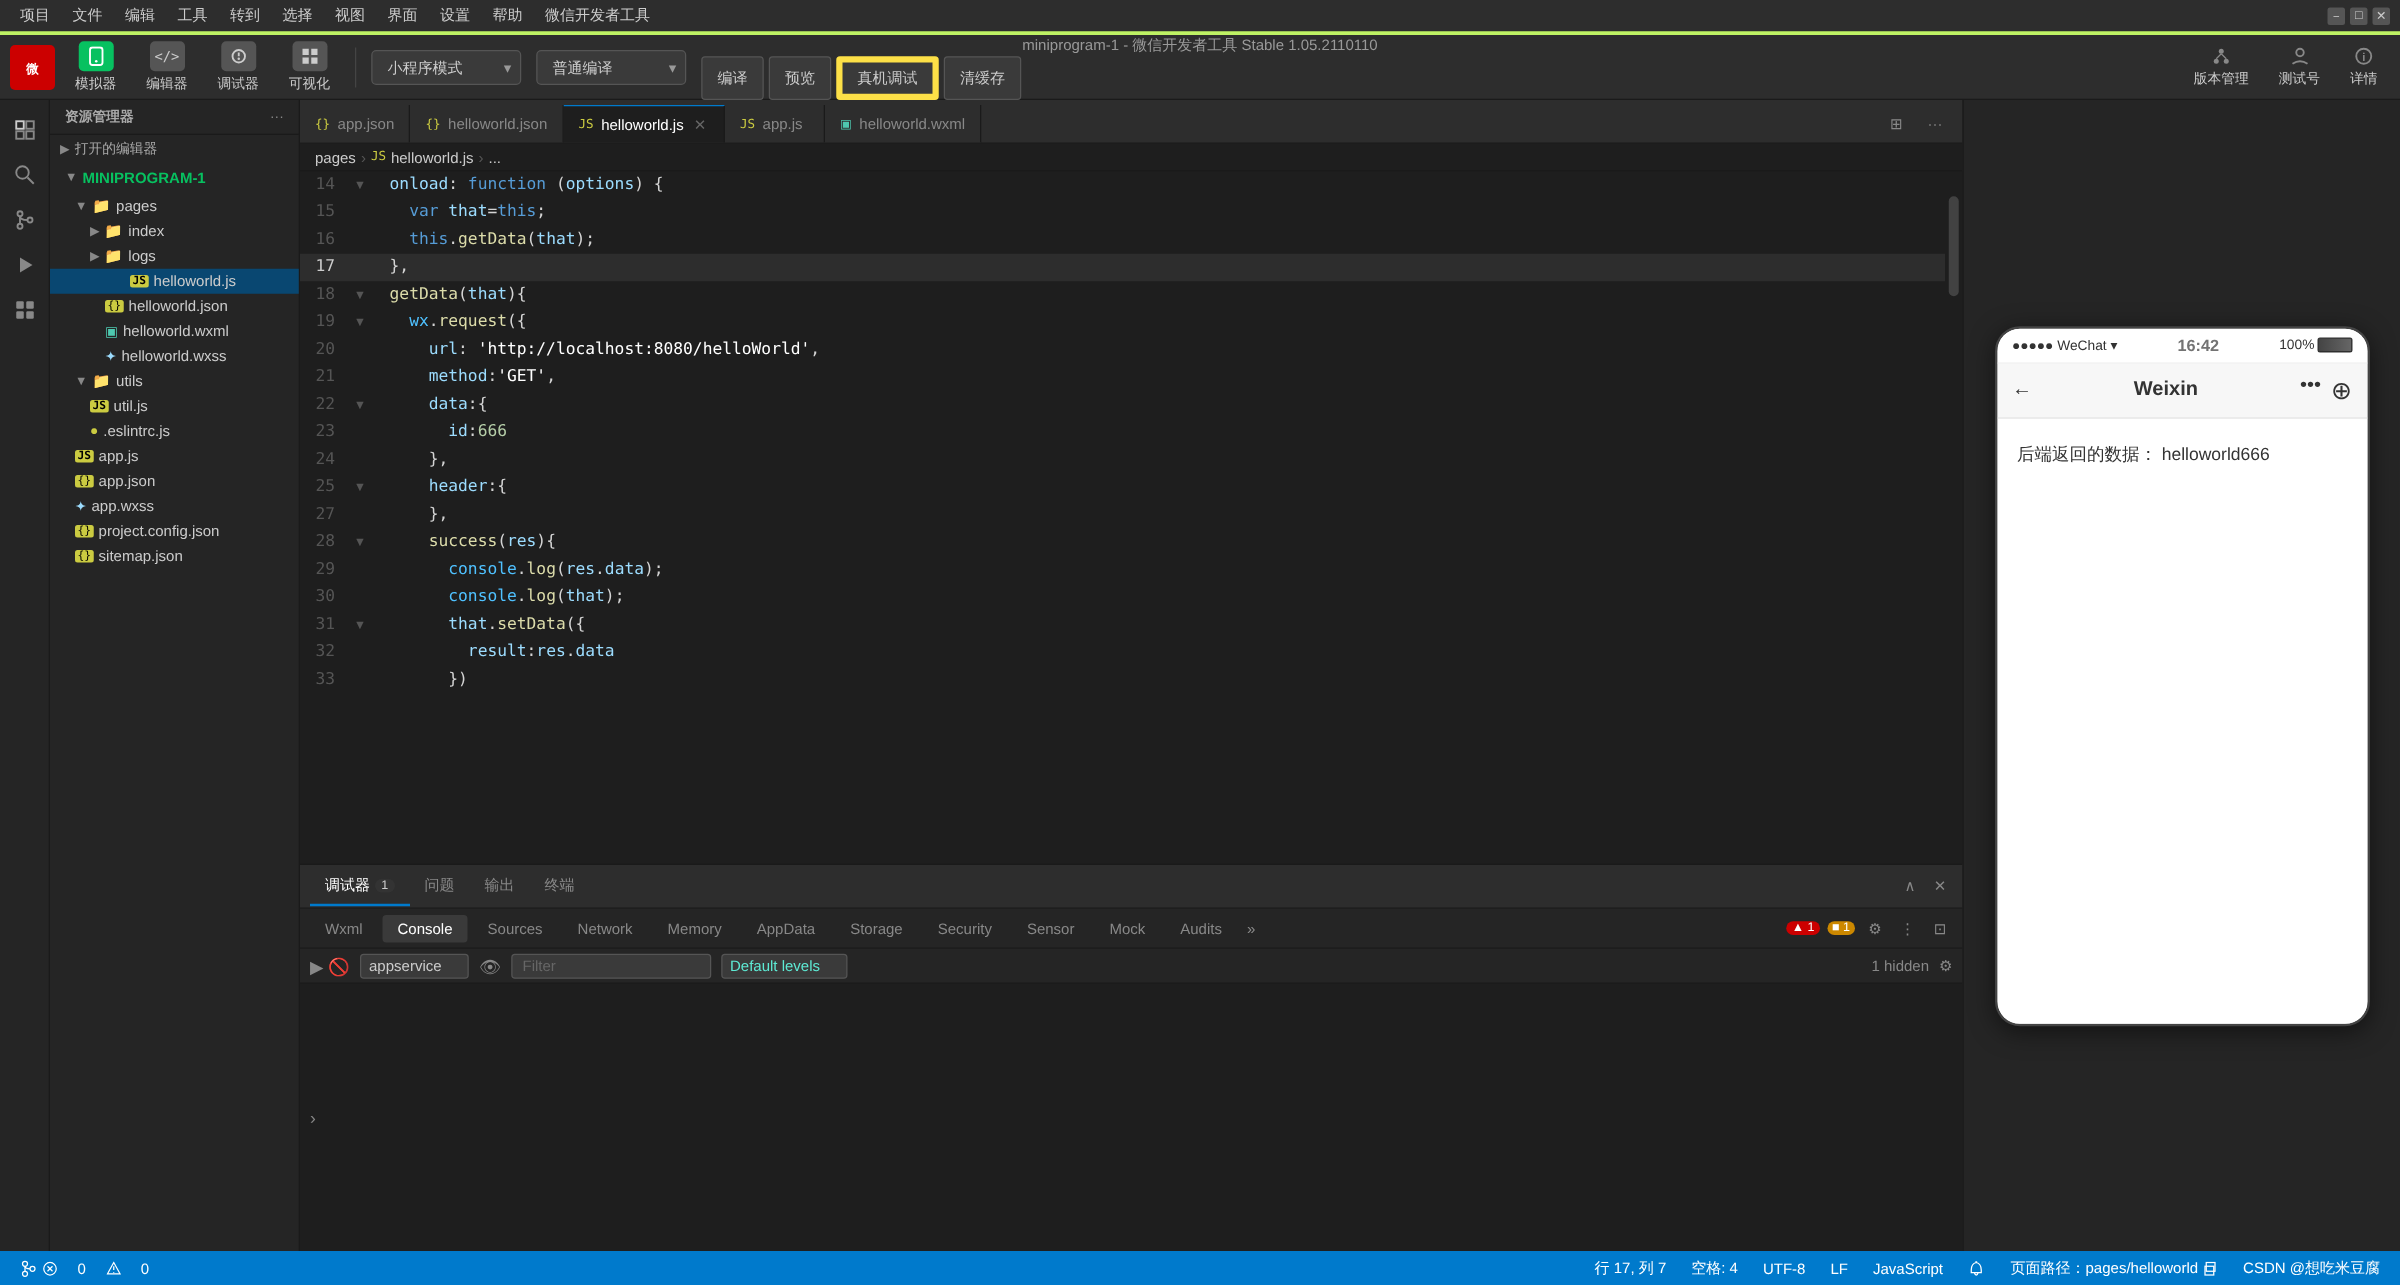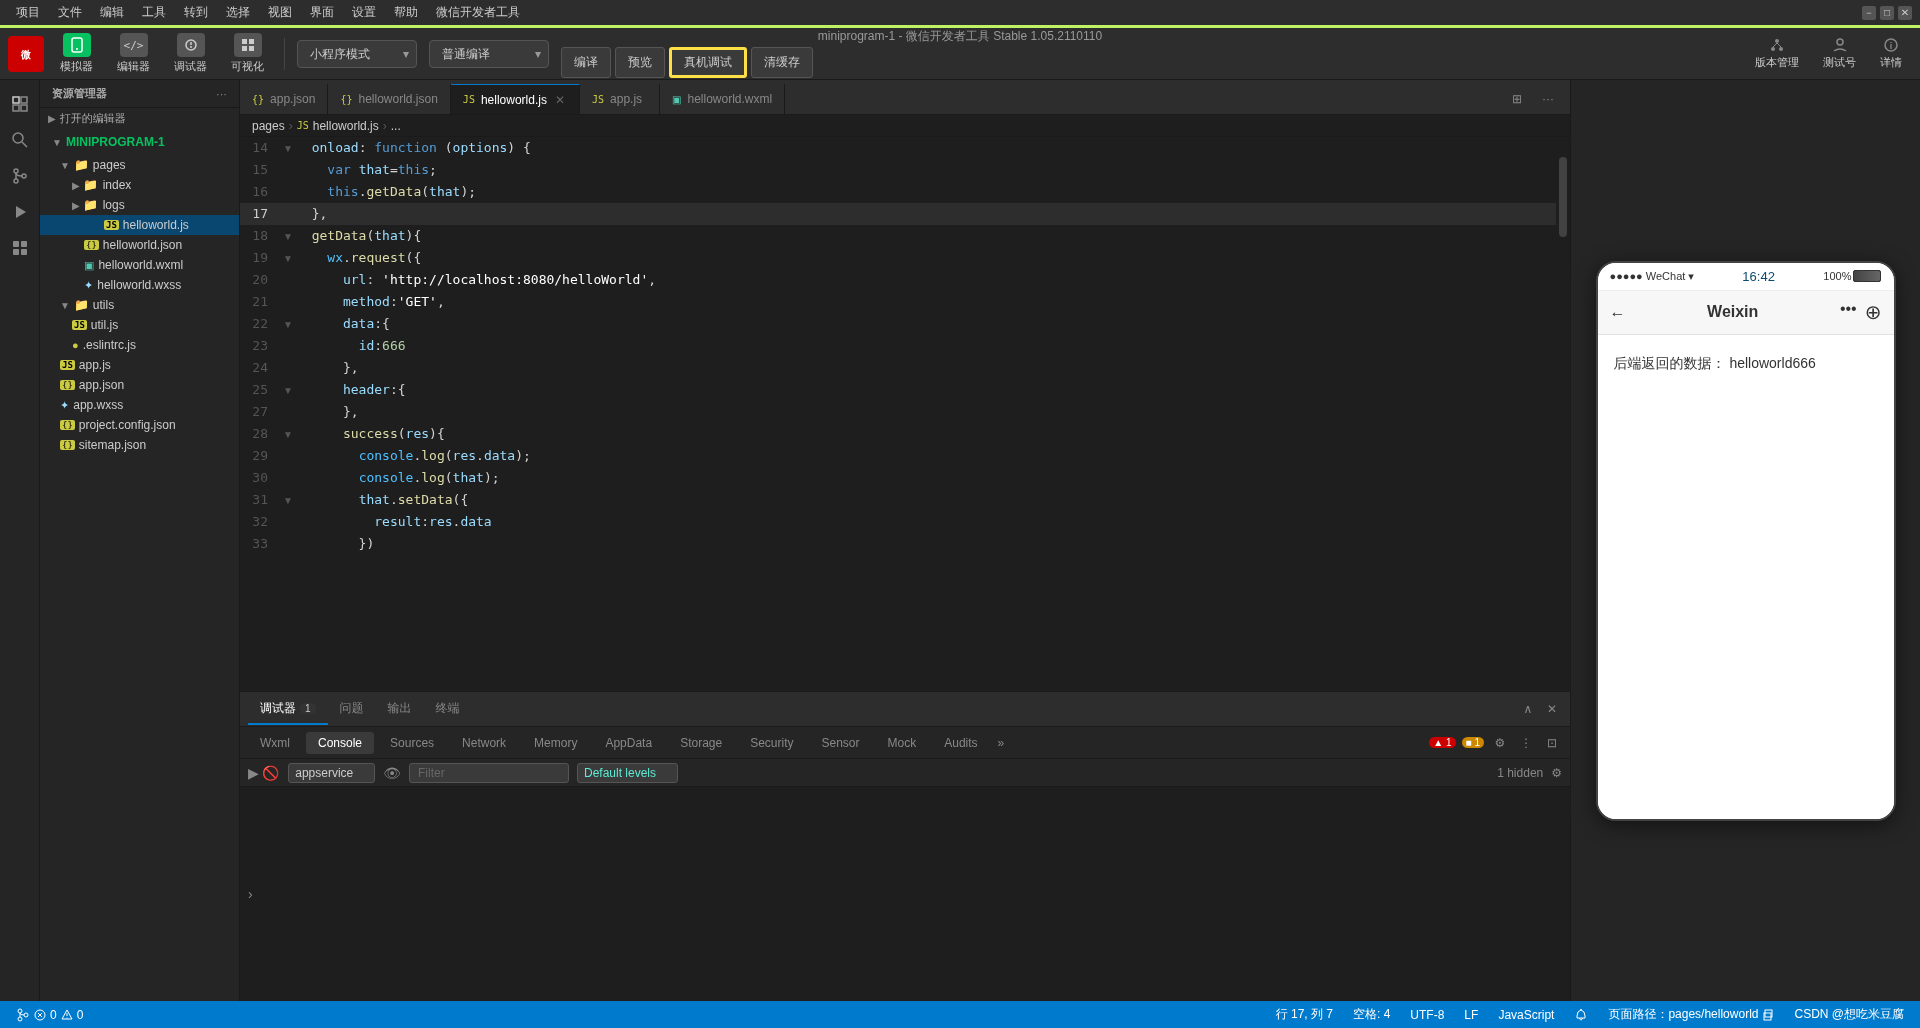--- a/index.html
+++ b/index.html
@@ -527,22 +527,22 @@
       justify-content: space-between;
       padding: 4px 12px;
       border-bottom: 1px solid #eee;
     }
     .phone-signal {
       font-size: 11px;
       color: #333;
     }
     .phone-time {
       font-size: 13px;
-      font-weight: normal;
-      color: #0c4a6e;
+      font-weight: bold;
+      color: #737373;
     }
     .phone-battery {
       font-size: 11px;
       color: #333;
       display: flex;
       align-items: center;
       gap: 2px;
     }
     .phone-nav-bar {
       height: 44px;
@@ -708,21 +708,21 @@
   </div>
   <div class="mode-selector" style="margin-left:4px;">
     <select>
       <option>普通编译</option>
       <option>自定义编译</option>
     </select>
   </div>
   <div style="display:flex; gap:4px; margin-left:4px;margin-top:17px;">
     <button style="background:#3a3a3a; border:1px solid #555; color:#ccc; padding:4px 12px; border-radius:3px; cursor:pointer; font-size:12px;">编译</button>
     <button style="background:#3a3a3a; border:1px solid #555; color:#ccc; padding:4px 12px; border-radius:3px; cursor:pointer; font-size:12px;">预览</button>
-    <button style="background:#3a3a3a; border:3px solid #fde047; color:#ccc; padding:4px 12px; border-radius:3px; cursor:pointer; font-size:12px;">真机调试</button>
+    <button style="background:#3a3a3a; border:5px solid #fde047; color:#ccc; padding:4px 12px; border-radius:3px; cursor:pointer; font-size:12px;">真机调试</button>
     <button style="background:#3a3a3a; border:1px solid #555; color:#ccc; padding:4px 12px; border-radius:3px; cursor:pointer; font-size:12px;">清缓存</button>
   </div>
   <div class="toolbar-spacer"></div>
   <div class="toolbar-right">
     <div class="toolbar-action">
       <svg width="16" height="16" viewBox="0 0 16 16">
           <circle cx="8" cy="4" r="2" fill="#888"></circle>
           <circle cx="4" cy="12" r="2" fill="#888"></circle>
           <circle cx="12" cy="12" r="2" fill="#888"></circle>
           <line x1="8" y1="6" x2="4" y2="10" stroke="#888" stroke-width="1"></line>
@@ -1149,21 +1149,21 @@
 <div class="status-bar">
   <div class="status-bar-left">
     <div class="status-item">
       <svg width="14" height="14" viewBox="0 0 14 14">
           <circle cx="4" cy="3" r="2" fill="none" stroke="white" stroke-width="1"></circle>
           <circle cx="4" cy="11" r="2" fill="none" stroke="white" stroke-width="1"></circle>
           <circle cx="10" cy="7" r="2" fill="none" stroke="white" stroke-width="1"></circle>
           <line x1="4" y1="5" x2="4" y2="9" stroke="white" stroke-width="1"></line>
           <path d="M4 5 Q4 7 8 7" stroke="white" stroke-width="1" fill="none"></path>
         </svg>
-      <span style="display:flex; align-items:center; gap:4px;">
+      <span style="display:flex; align-items:center; gap:16px;">
         <svg width="12" height="12" viewBox="0 0 12 12">
             <circle cx="6" cy="6" r="5" fill="none" stroke="white" stroke-width="1"></circle>
             <line x1="4" y1="4" x2="8" y2="8" stroke="white" stroke-width="1"></line>
             <line x1="8" y1="4" x2="4" y2="8" stroke="white" stroke-width="1"></line>
           </svg>
         0
         <svg width="12" height="12" viewBox="0 0 12 12">
             <polygon points="6,1 11,10 1,10" fill="none" stroke="white" stroke-width="1"></polygon>
             <line x1="6" y1="4" x2="6" y2="7" stroke="white" stroke-width="1"></line>
             <circle cx="6" cy="9" r="0.5" fill="white"></circle>

